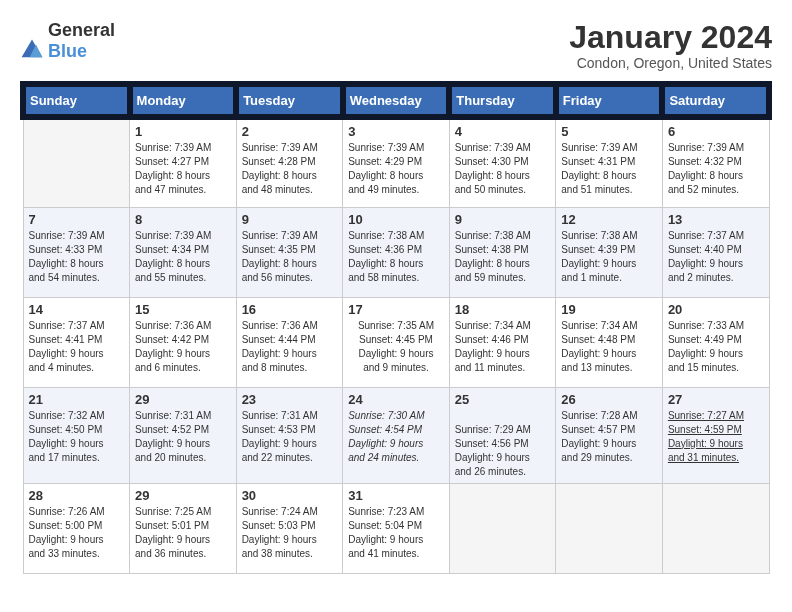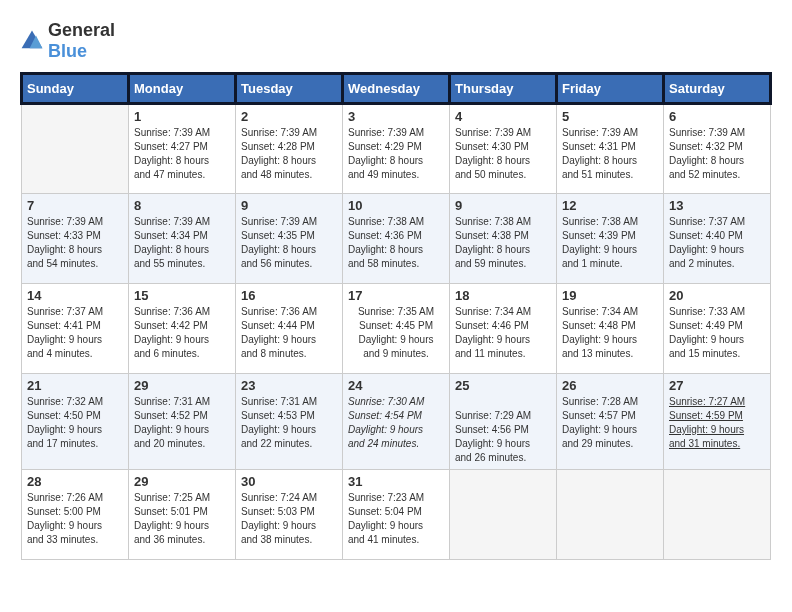--- a/index.html
+++ b/index.html
@@ -11,21 +11,21 @@
       padding: 20px;
     }
     .header {
       display: flex;
       justify-content: space-between;
       align-items: flex-start;
       margin-bottom: 10px;
     }
     .logo {
       display: flex;
-      align-items: center;
+      align-items: flex-end;
       gap: 4px;
     }
     .logo-text-general {
       font-size: 18px;
       font-weight: bold;
       color: #333;
     }
     .logo-text-blue {
       font-size: 18px;
       font-weight: bold;
@@ -53,21 +53,21 @@
       border-collapse: collapse;
       table-layout: fixed;
     }
     th {
       background-color: #3a6db5;
       color: white;
       font-size: 13px;
       font-weight: bold;
       padding: 6px 4px;
       text-align: left;
-      border: 3px solid #0f172a;
+      border: 6px solid #0f172a;
     }
     td {
       border: 1px solid #ccc;
       vertical-align: top;
       padding: 4px 5px;
       font-size: 10.5px;
       color: #333;
       height: 90px;
       background: #fff;
     }
@@ -98,20 +98,24 @@
   <div class="logo">
     <svg class="logo-icon" viewBox="0 0 30 30">
       <polygon points="15,2 28,24 2,24" fill="#3a6db5"></polygon>
       <polygon points="20,8 28,24 12,24" fill="#5a9dd5"></polygon>
     </svg>
     <div>
       <span class="logo-text-general">General</span><br>
       <span class="logo-text-blue">Blue</span>
     </div>
   </div>
+  <div class="title-block">
+    <div class="month-title">January 2024</div>
+    <div class="location">Condon, Oregon, United States</div>
+  </div>
 </div>
 
 <table>
   <thead>
     <tr id="weekday-header">
     <th>Sunday</th>
         <th>Monday</th>
         <th>Tuesday</th>
         <th>Wednesday</th>
         <th>Thursday</th>

